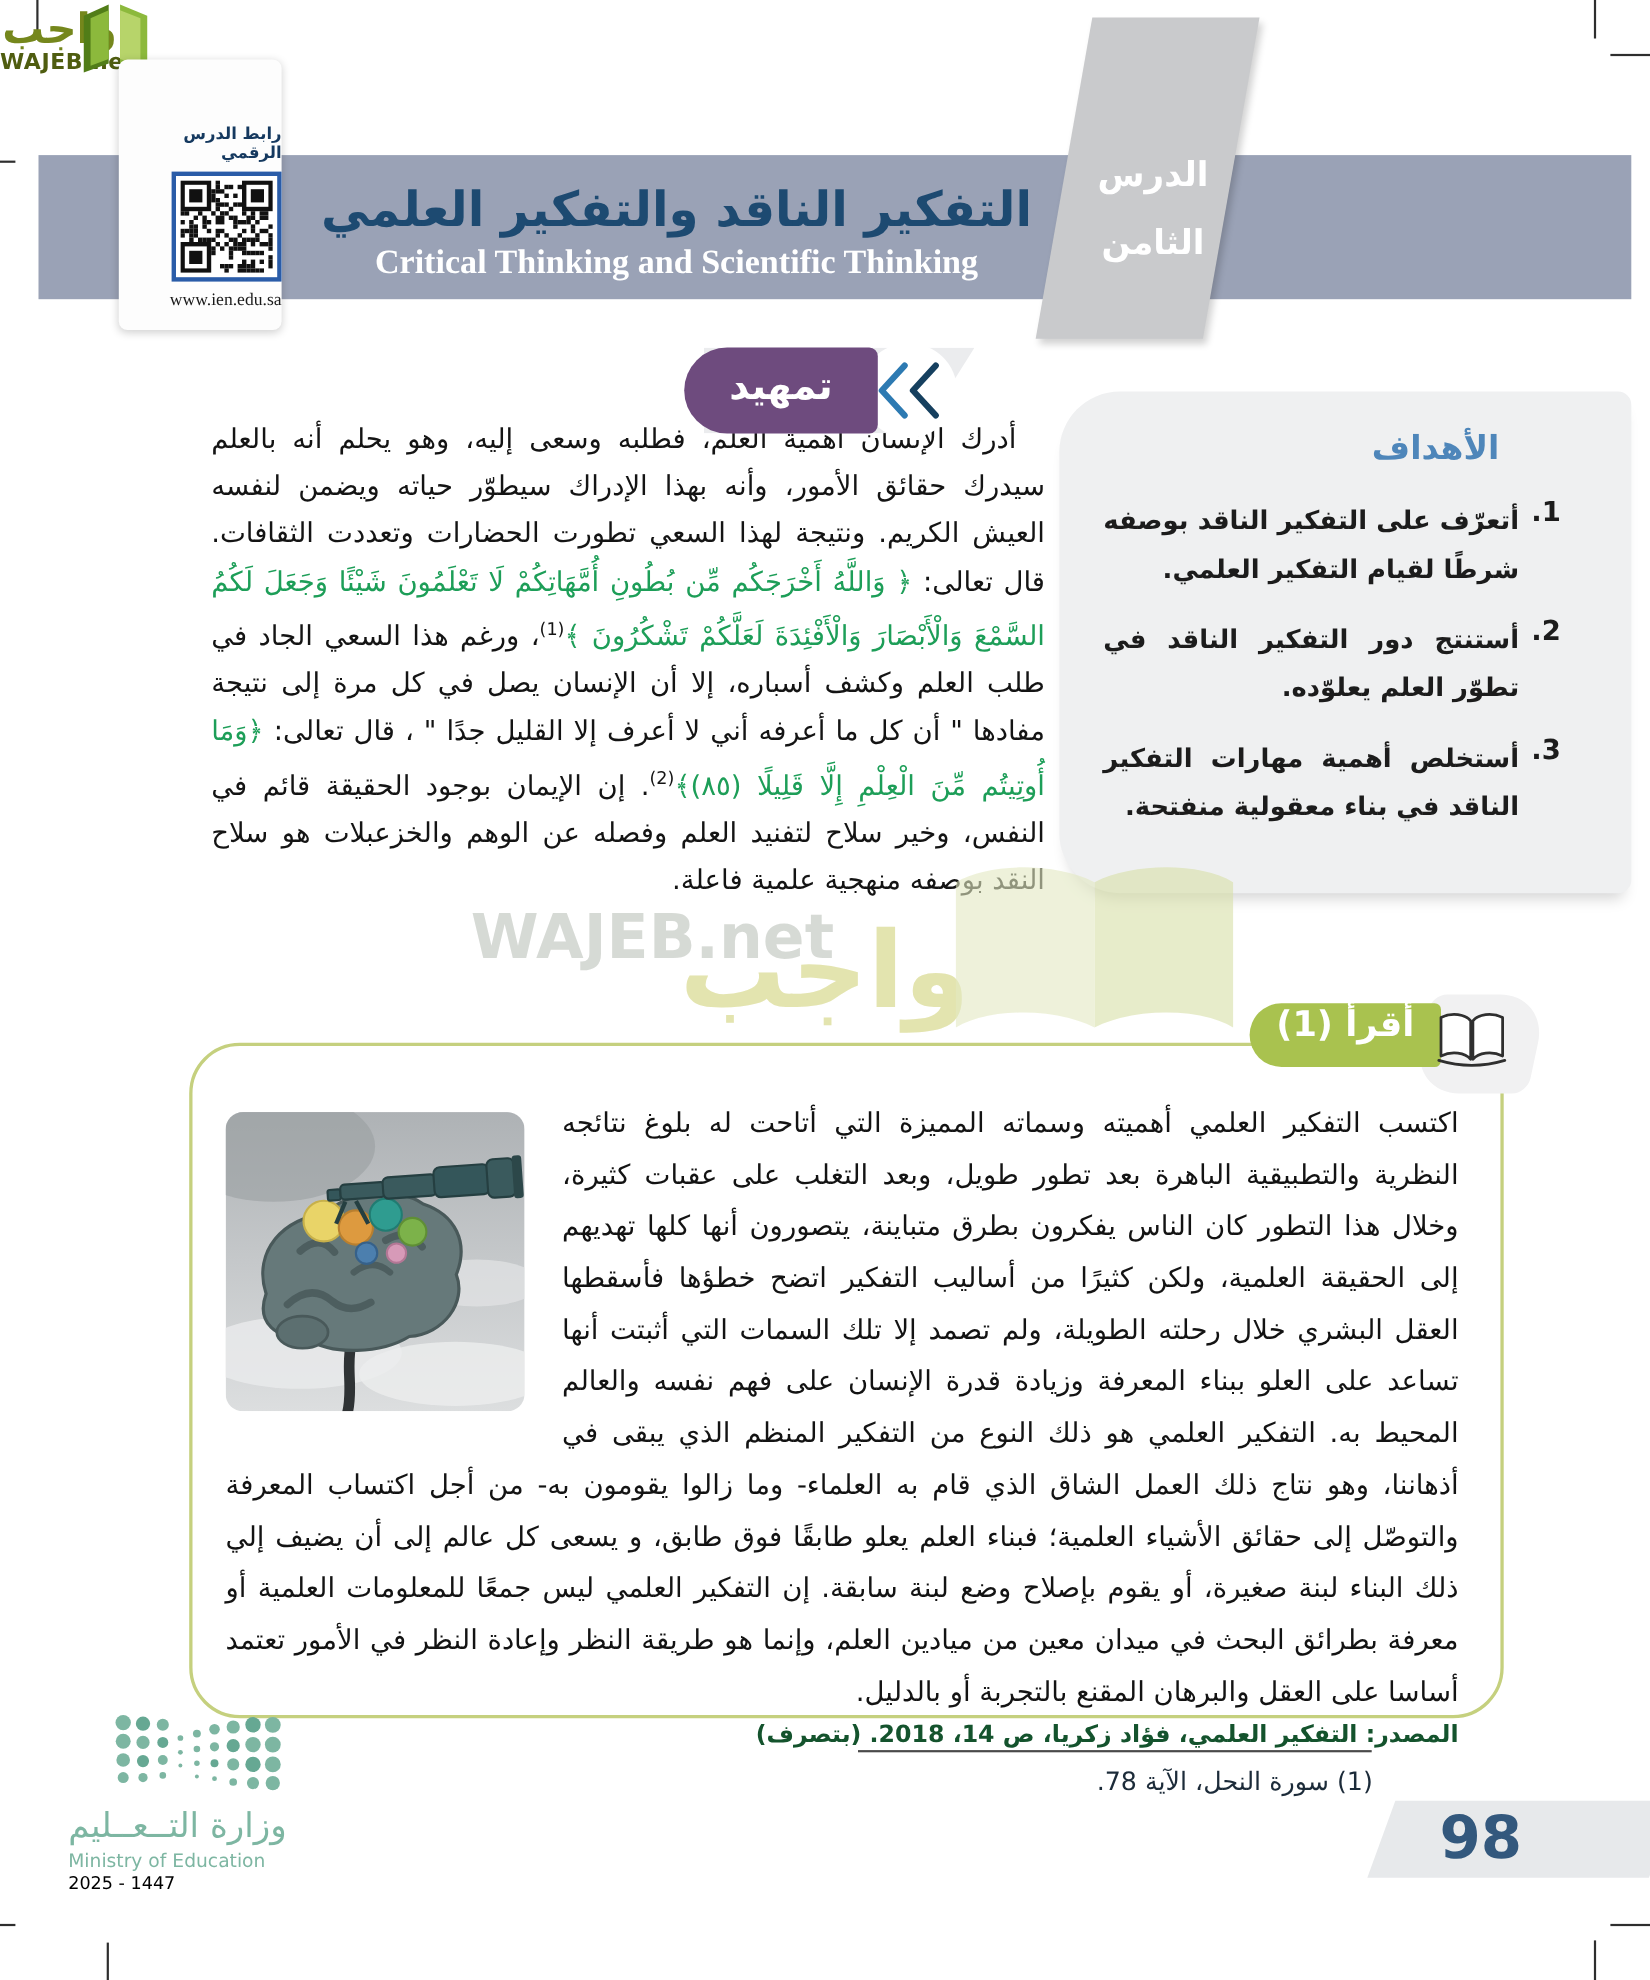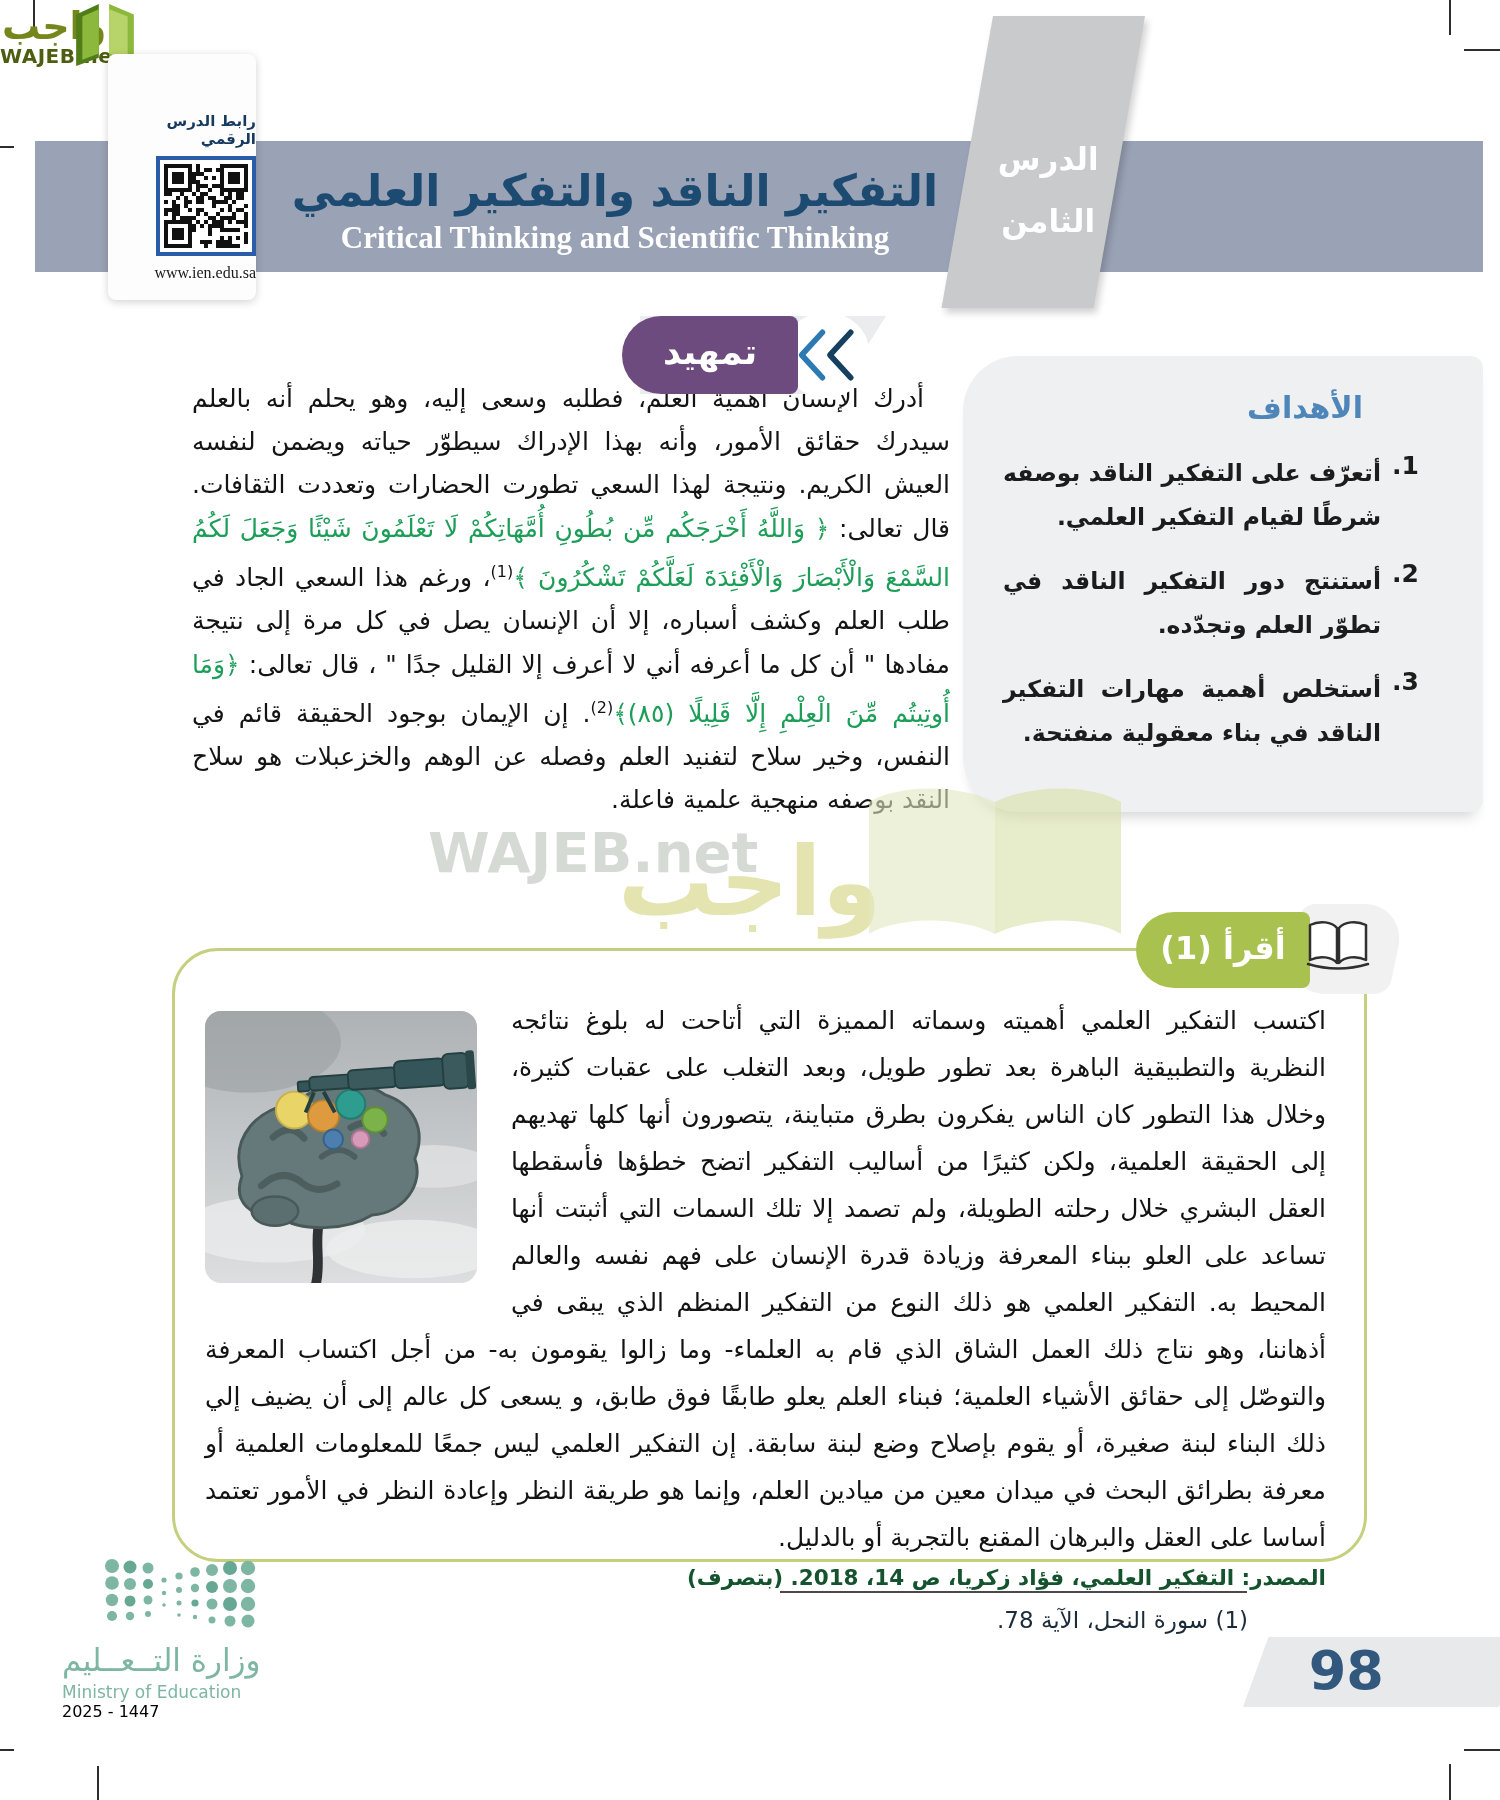--- a/index.html
+++ b/index.html
@@ -61,22 +61,22 @@
 
   
   .wm{position:absolute;z-index:6;pointer-events:none;}
   .wm-net{left:428px;top:820px;font-size:56px;font-weight:bold;color:#b6bcb4;opacity:.55;}
   .wm-ar{left:618px;top:826px;font-size:96px;font-weight:bold;color:#d8d98e;opacity:.7;direction:rtl;}
   .wm-book{left:845px;top:778px;opacity:.6;}
 
   
   .read-blob{position:absolute;left:1292px;top:904px;width:106px;height:90px;background:#f1f1f2;
              border-radius:14px 44px 14px 44px;transform:skewX(-12deg);z-index:7;}
-  .read-pill{position:absolute;left:1136px;top:912px;width:174px;height:76px;background:#a9c24f;
-             border-radius:40px 8px 8px 40px;z-index:8;display:flex;align-items:center;justify-content:center;}
+  .read-pill{position:absolute;left:1136px;top:912px;width:174px;height:58px;background:#a9c24f;
+             border-radius:40px 8px 8px 40px;z-index:8;display:flex;justify-content:center;}
   .read-pill span{font-size:32px;font-weight:bold;color:#ffffff;direction:rtl;padding-bottom:4px;}
   .read-book{position:absolute;left:1306px;top:918px;z-index:9;}
 
   
   .reading-box{position:absolute;left:172px;top:948px;width:1195px;height:614px;background:#ffffff;
                border:3px solid #c5d07e;border-radius:46px;z-index:1;box-sizing:border-box;
                padding:46px 38px 0 30px;direction:rtl;}
   .reading-text{font-size:25px;line-height:47px;color:#131313;text-align:justify;}
   .reading-img{float:left;width:272px;height:272px;margin:14px 34px 6px 0;border-radius:16px;
                overflow:hidden;line-height:0;}
@@ -305,21 +305,21 @@
 
   <div class="objectives">
     <div class="obj-title">الأهداف</div>
     <div>
         <div class="obj-item">
           <span class="obj-num">1.</span>
           <span class="obj-text">أتعرّف على التفكير الناقد بوصفه شرطًا لقيام التفكير العلمي.</span>
         </div>
         <div class="obj-item">
           <span class="obj-num">2.</span>
-          <span class="obj-text">أستنتج دور التفكير الناقد في تطوّر العلم وتجدّده.</span>
+          <span class="obj-text">أستنتج دور التفكير الناقد في تطوّر العلم يعلوّده.</span>
         </div>
         <div class="obj-item">
           <span class="obj-num">3.</span>
           <span class="obj-text">أستخلص أهمية مهارات التفكير الناقد في بناء معقولية منفتحة.</span>
         </div>
       </div>
   </div>
 
   <div class="wm wm-net">WAJEB.net</div>
   <div class="wm wm-ar">واجب</div>

